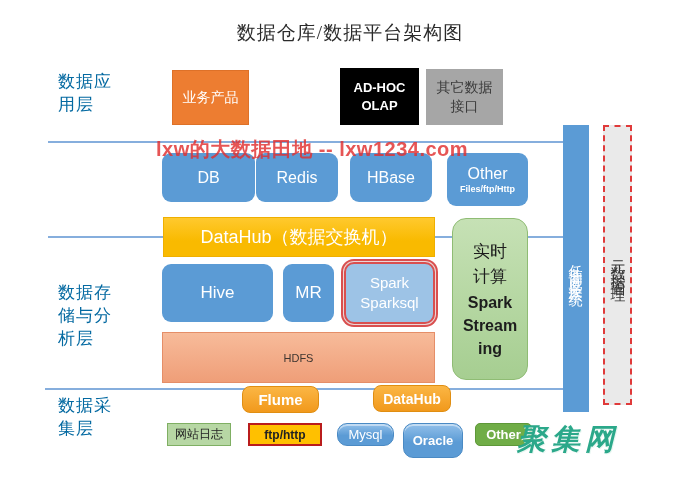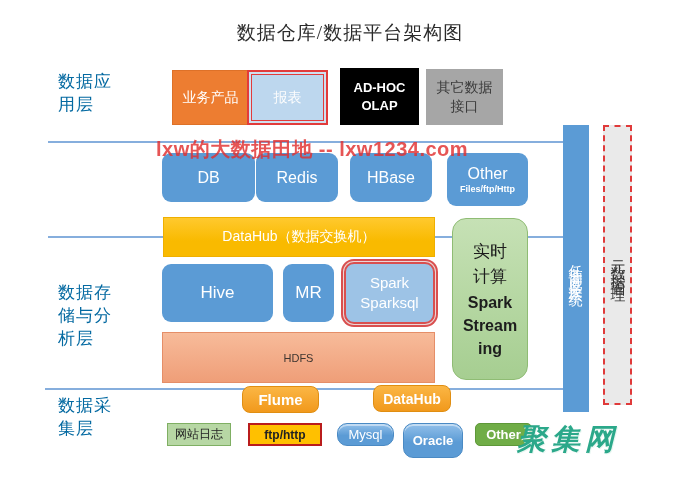--- a/index.html
+++ b/index.html
@@ -22,21 +22,21 @@
   .box-biz{background:#ED7D31;border:1px solid #DE7128;color:#fff;font-size:14px;}
   .box-report{background:#BDD7EE;border:2px solid #E23B3B;color:#fdfdfd;font-size:14px;
     box-shadow:inset 0 0 0 2px #CFE0F0, inset 0 0 0 3px #E23B3B;}
   .box-adhoc{background:#000;color:#fff;font-size:13px;font-weight:bold;line-height:18px;}
   .box-grayif{background:#A6A6A6;color:#3b3b3b;font-size:14px;line-height:19px;}
 
   
   .blue-round{background:#5B9BD5;border-radius:9px;color:#fff;font-size:16px;}
   .other-sub{font-size:9px;font-weight:bold;margin-top:1px;}
   #datahub-bar{background:linear-gradient(180deg,#FFC92E 0%,#F9BA00 60%);color:#fff;
-    font-size:14px;border:1px solid #EFAF00;}
+    font-size:18px;border:1px solid #EFAF00;}
 
   
   .row3{font-size:17px;}
   #box-spark{background:#9DC3E6;border-radius:10px;border:2px solid #D94F4F;color:#fff;
     font-size:15px;line-height:20px;box-shadow:0 0 0 1px #EBD6D6,0 0 0 3px #D94F4F;}
   #box-hdfs{background:linear-gradient(180deg,#F7BB9A 0%,#EF9E78 100%);
     border:1px solid #E58E68;color:#3d3530;font-size:11px;}
   #box-realtime{background:linear-gradient(180deg,#C6E1B5 0%,#A6CE91 100%);
     border:1px solid #8FBC74;border-radius:14px;color:#1d1d1d;}
   .rt-cn{width:40px;margin:0 auto;word-break:break-all;font-size:17px;line-height:25px;
@@ -83,21 +83,20 @@
 
   <div class="abs layer-label pre" style="left:58px;top:70px;">数据应
 用层</div>
   <div class="abs layer-label pre" style="left:58px;top:281px;">数据存
 储与分
 析层</div>
   <div class="abs layer-label pre" style="left:58px;top:394px;">数据采
 集层</div>
 
   <div class="abs ctr box-biz" style="left:172px;top:70px;width:77px;height:55px;z-index:2;">业务产品</div>
-  <div class="abs ctr box-report" style="left:247px;top:70px;width:81px;height:55px;z-index:2;">报表</div>
   <div class="abs ctr box-adhoc pre" style="left:340px;top:68px;width:79px;height:57px;z-index:2;">AD-HOC
 OLAP</div>
   <div class="abs ctr box-grayif pre" style="left:426px;top:69px;width:77px;height:56px;z-index:2;">其它数据
 接口</div>
 
   <div class="abs ctr blue-round" style="left:162px;top:153px;width:93px;height:49px;z-index:2;">DB</div>
   <div class="abs ctr blue-round" style="left:256px;top:153px;width:82px;height:49px;z-index:2;">Redis</div>
   <div class="abs ctr blue-round" style="left:350px;top:153px;width:82px;height:49px;z-index:2;">HBase</div>
   <div class="abs ctr blue-round" style="left:447px;top:153px;width:81px;height:53px;flex-direction:column;z-index:2;">
     <div>Other</div>

